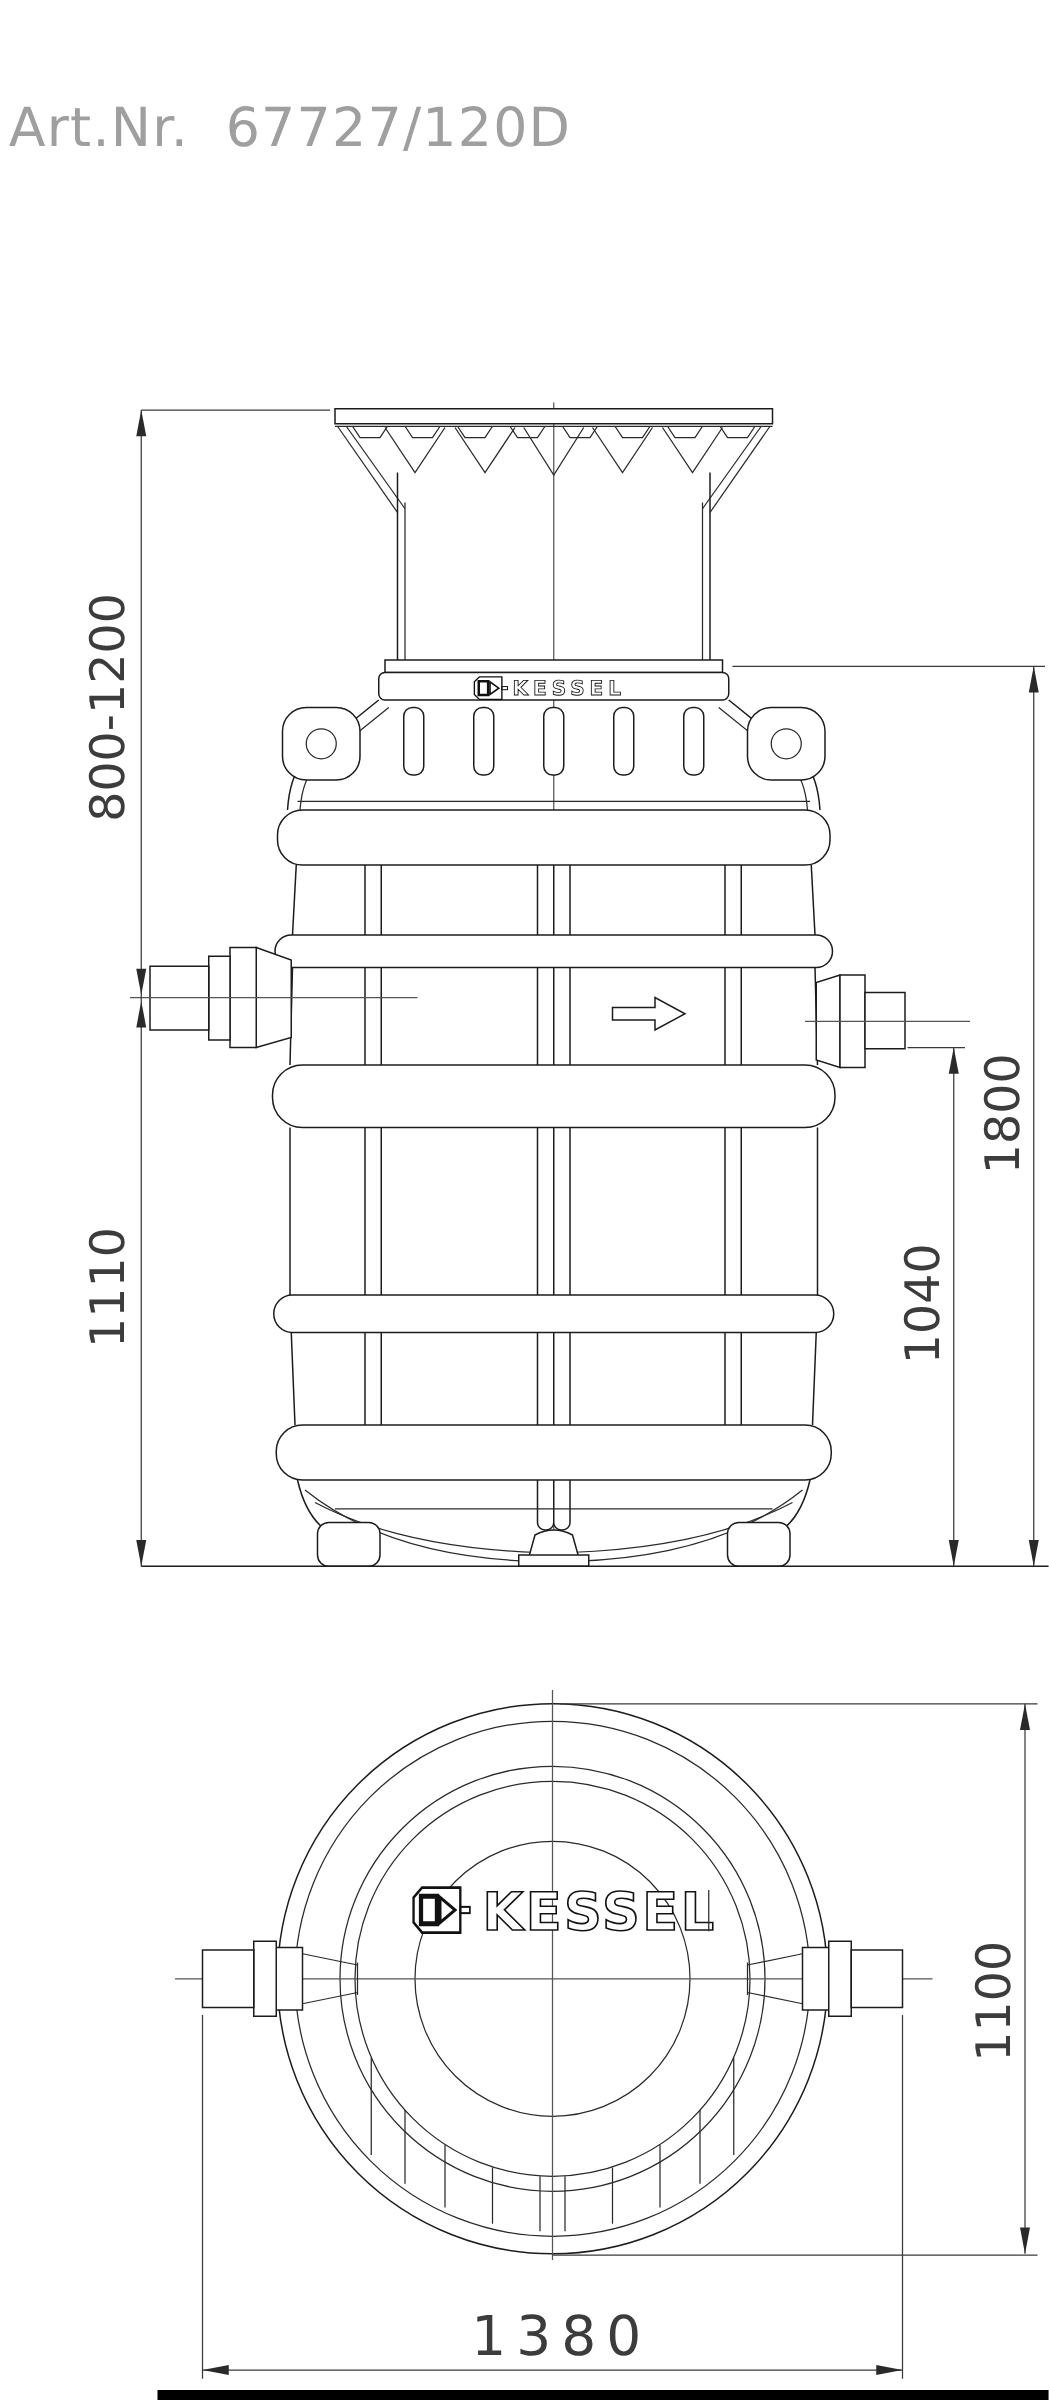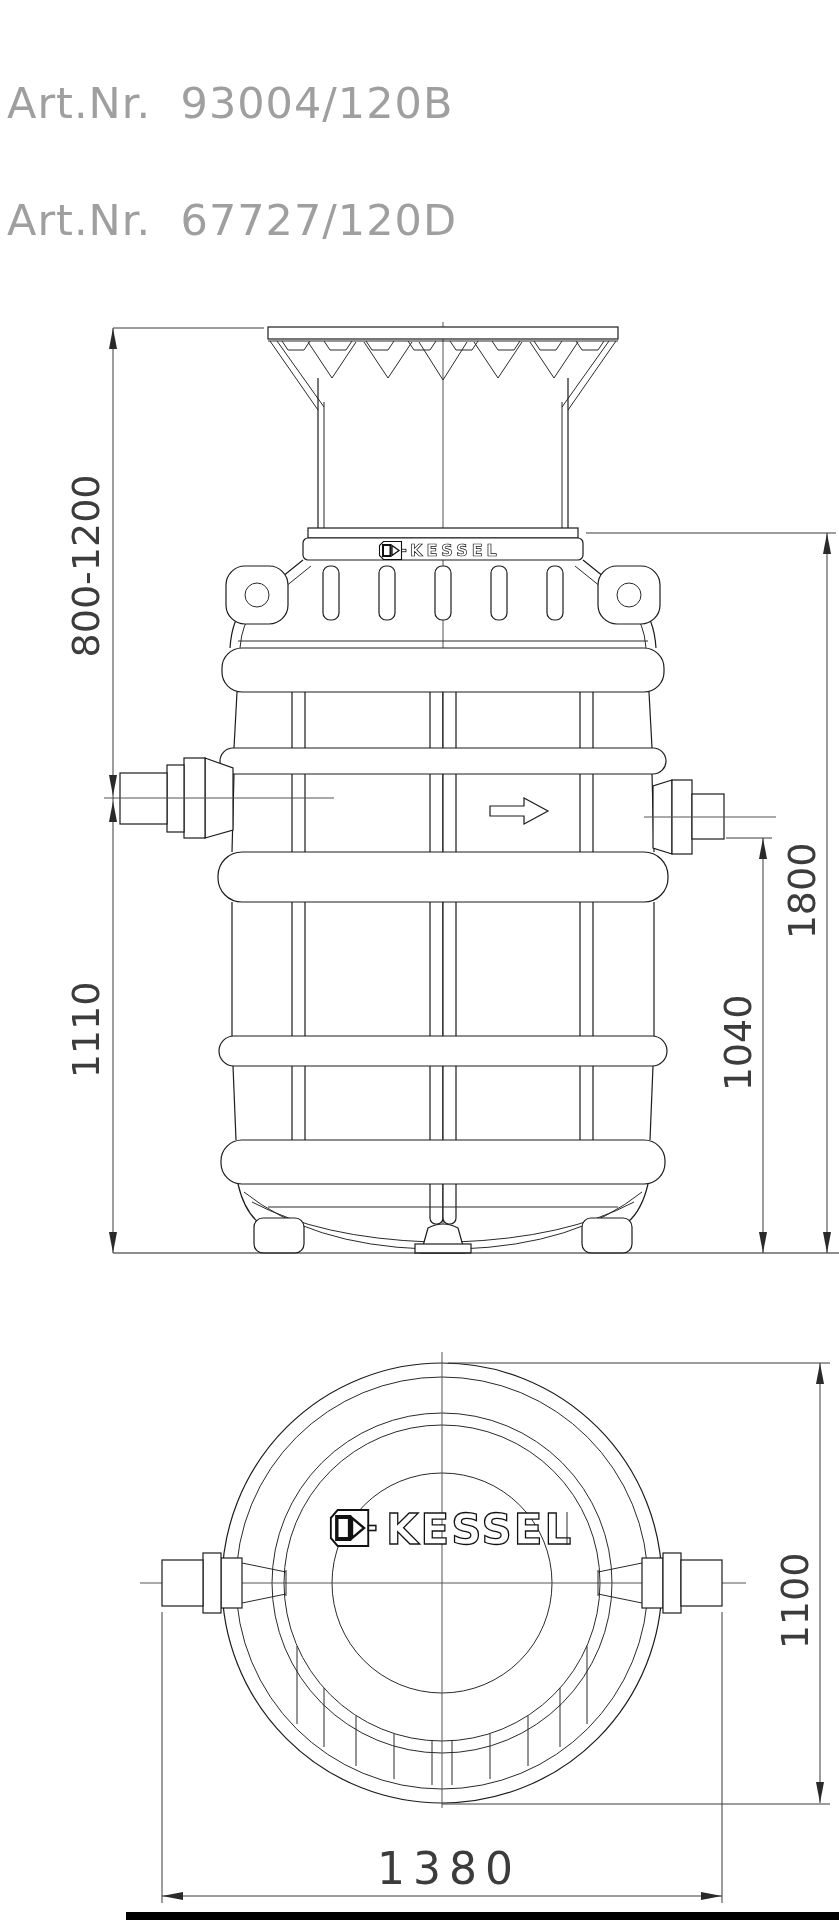--- a/index.html
+++ b/index.html
@@ -20,21 +20,20 @@
   .lnf{stroke:#1c1c1c;stroke-width:1.2;fill:#fff;}
   .thin{stroke:#2a2a2a;stroke-width:1;fill:none;}
   .dim{stroke:#3a3a3a;stroke-width:1;fill:none;}
   .cl{stroke:#555;stroke-width:1;fill:none;}
   .arr{fill:#2a2a2a;stroke:none;}
 </style>
 </head>
 <body>
 
 <div class="art-block">
-  <div>Art.Nr.  93004/120B</div>
   <div>Art.Nr.  67727/120D</div>
 </div>
 
 <svg width="839" height="1920" viewBox="0 0 839 1920">
 
   <defs>
     <g id="kicon">
       <path d="M9,1 H45 V37 H9 L1,29 V9 Z" fill="#fff" stroke="#111" stroke-width="2.2"></path>
       <rect x="8" y="8" width="15" height="22" fill="none" stroke="#111" stroke-width="4"></rect>
       <path d="M26,9 L26,29 L40,19 Z" fill="none" stroke="#111" stroke-width="2.6"></path>

